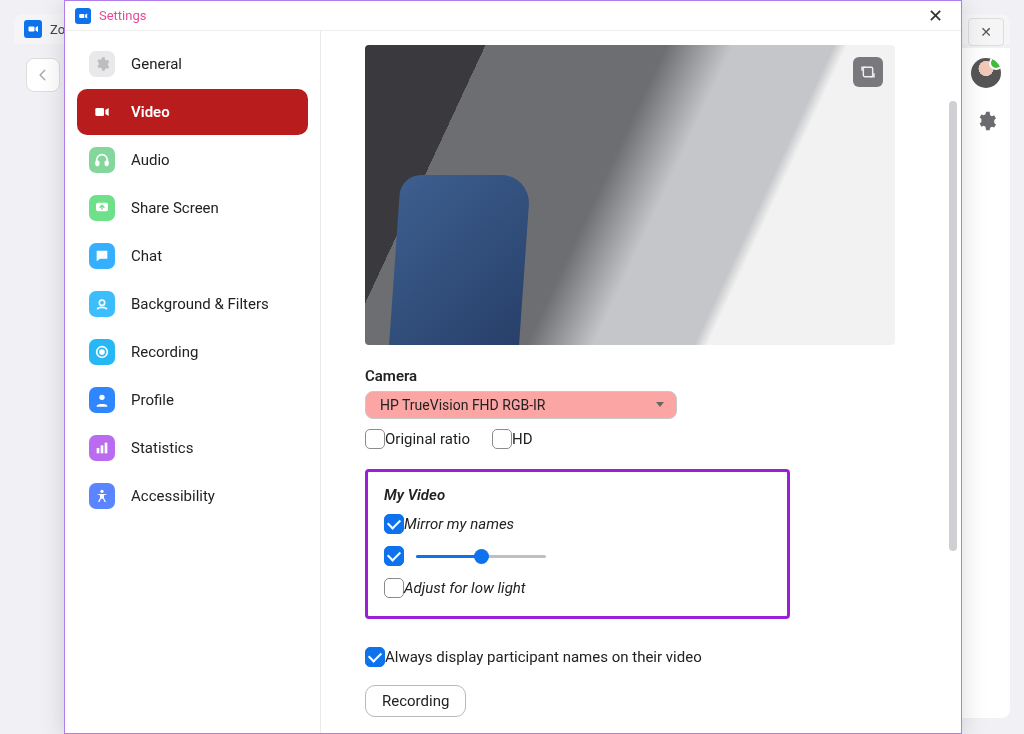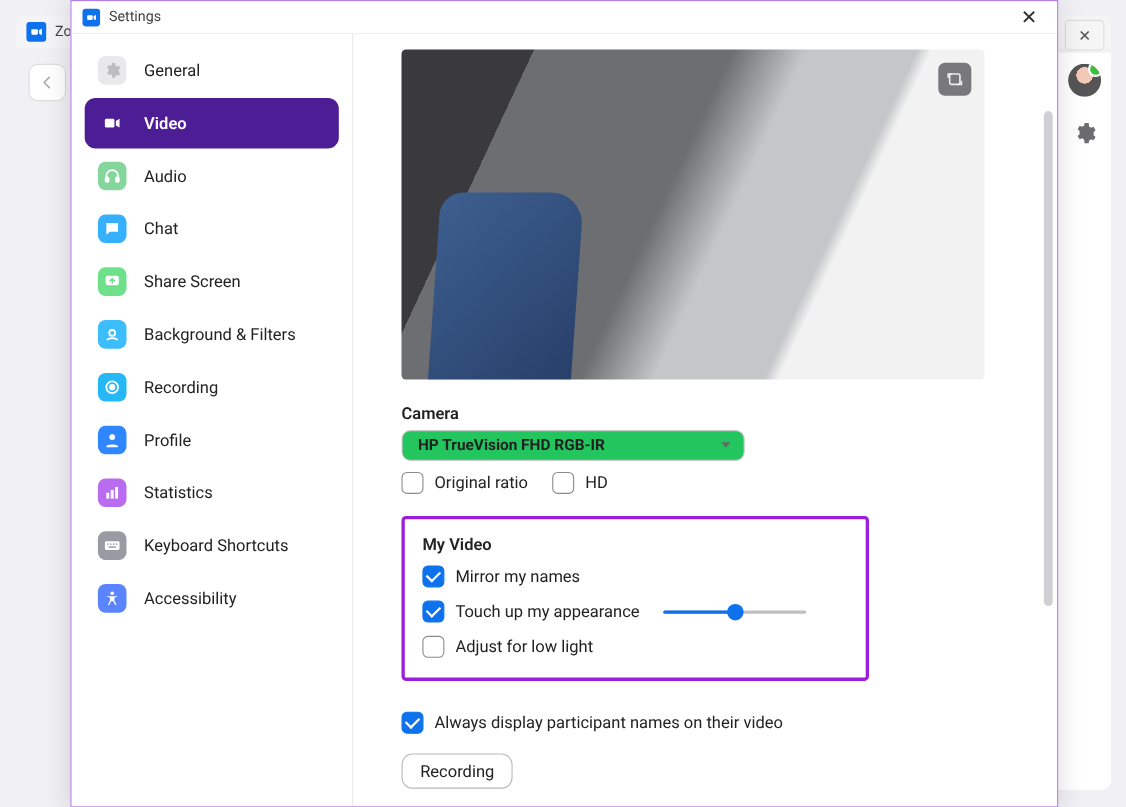--- a/index.html
+++ b/index.html
@@ -48,33 +48,33 @@
   .modal {
     position: absolute; left: 64px; top: 0; right: 62px; bottom: 0;
     background: #ffffff; border: 1px solid #b27de9;
     display: flex; flex-direction: column;
     box-shadow: 0 4px 24px rgba(0,0,0,0.15);
   }
   .modal-titlebar {
     height: 30px; display:flex; align-items:center; gap:8px; padding: 0 10px;
     border-bottom: 1px solid #eee;
   }
-  .modal-titlebar .title { font-size: 13px; color: #404040; text-align: center; }
+  .modal-titlebar .title { font-size: 13px; color: #ec4899; text-align: center; }
   .modal-close { margin-left:auto; font-size: 18px; color:#333; cursor:pointer; padding:2px 8px;}
 
   .modal-body { flex:1; display:flex; overflow:hidden; }
   .sidebar {
     width: 256px; border-right: 1px solid #eaeaea; padding: 10px 12px;
     display:flex; flex-direction:column; gap:2px;
   }
   .nav-item {
     display:flex; align-items:center; gap:16px; padding: 10px 12px;
     border-radius: 10px; font-size: 15px; color:#222; cursor:pointer;
   }
-  .nav-item.active { background: #4c1d95; color:#fff; font-weight:600; }
+  .nav-item.active { background: #b91c1c; color:#fff; font-weight:600; }
   .nav-icon { width:26px; height:26px; border-radius:7px; display:inline-flex; align-items:center; justify-content:center;}
   .nav-icon svg{width:16px;height:16px;}
 
   .icon-general{background:#e9e9eb;color:#bdbdbf;}
   .icon-video{background:#fff;color:#0e72ed;}
   .nav-item.active .icon-video{background:transparent;color:#fff;}
   .icon-audio{background:#84d69c;color:#fff;}
   .icon-share{background:#6de089;color:#fff;}
   .icon-chat{background:#34b0ff;color:#fff;}
   .icon-apps{background:#3cd4c6;color:#fff;}
@@ -89,28 +89,28 @@
   .scrollbar{position:absolute; right:4px; top:70px; width:8px; height:450px; background:#d0d0d4; border-radius:4px;}
 
   .preview {
     width: 530px; height: 300px; border-radius: 4px; background: linear-gradient(115deg,#3a3a3e 0 18%, #6d6e72 18% 45%, #c5c6c9 55% 70%, #f2f2f2 72% 100%);
     position:relative; margin-bottom: 18px; overflow:hidden;
   }
   .preview::before{content:''; position:absolute; left:30px; bottom:0; width:130px; height:170px; background:linear-gradient(135deg,#3d5f8f,#28406a); border-radius:20px 30px 0 0; transform:skewX(-4deg);}
   .rotate-btn{position:absolute; top:12px; right:12px; width:30px; height:30px; background:rgba(100,100,105,0.85); border-radius:6px; display:flex; align-items:center; justify-content:center; color:#eee;}
 
   .section-label{font-weight:600; font-size:15px; color:#222; margin-bottom:6px; margin-top:22px;}
-  .select{width:312px; border:1px solid #c9c9c9; border-radius:8px; padding:5px 30px 5px 14px; font-size:14px; color:#222; position:relative; background:#22c55e;font-weight:bold;}
+  .select{width:312px; border:1px solid #c9c9c9; border-radius:8px; padding:5px 30px 5px 14px; font-size:14px; color:#222; position:relative; background:#fca5a5;}
   .select::after{content:''; position:absolute; right:12px; top:10px; border-left:4px solid transparent; border-right:4px solid transparent; border-top:5px solid #666;}
   .row{display:flex; align-items:center; gap:22px; margin-top:10px;}
-  .check{display:flex; align-items:center; gap:10px; font-size:15px; color:#222;}
+  .check{display:flex; align-items:center; font-size:15px; color:#222;}
   .checkbox{width:20px; height:20px; border:1.8px solid #8b8b8f; border-radius:5px; display:inline-flex; align-items:center; justify-content:center; flex-shrink:0;}
   .checkbox.checked{background:#0e72ed; border-color:#0e72ed;}
   .checkbox.checked::after{content:''; width:6px; height:10px; border-right:2.5px solid #fff; border-bottom:2.5px solid #fff; transform:rotate(45deg) translate(-1px,-1px);}
-  .highlight-box{border:3px solid #9b1fd9; border-radius:4px; padding:14px 16px 18px; width:425px; margin-top:20px;}
+  .highlight-box{border:3px solid #9b1fd9; border-radius:4px; padding:14px 16px 18px; width:425px; margin-top:20px;font-style:italic;}
   .highlight-box .section-label{margin-top:0;}
   .highlight-box .check{margin-top:10px;}
   .slider{display:inline-flex; align-items:center; margin-left:12px;}
   .slider-track{width:130px; height:3px; background:#c0c0c4; border-radius:2px; position:relative;}
   .slider-fill{position:absolute; left:0; top:0; height:3px; background:#0e72ed; width:50%; border-radius:2px;}
   .slider-thumb{position:absolute; top:-6px; width:15px; height:15px; background:#0e72ed; border-radius:50%;}
   .adv-btn{display:inline-block; border:1px solid #b9b9b9; border-radius:10px; padding:6px 16px; font-size:15px; color:#222; background:#fff; margin-top:18px;}
 </style>
 </head>
 <body>
@@ -175,35 +175,35 @@
         <span class="nav-icon icon-audio">
             <svg viewBox="0 0 24 24" fill="none" stroke="currentColor" stroke-width="2.5">
               <path d="M4 14v-2a8 8 0 0116 0v2"></path>
               <rect x="3" y="14" width="4" height="6" rx="1.5" fill="currentColor"></rect>
               <rect x="17" y="14" width="4" height="6" rx="1.5" fill="currentColor"></rect>
             </svg>
           </span>
         <span>Audio</span>
       </div>
       <div class="nav-item">
-        <span class="nav-icon icon-chat">
-            <svg viewBox="0 0 24 24" fill="currentColor">
-              <path d="M4 4h16v12H9l-5 4V4z"></path>
-            </svg>
-          </span>
-        <span>Chat</span>
-      </div>
-      <div class="nav-item">
         <span class="nav-icon icon-share">
             <svg viewBox="0 0 24 24" fill="currentColor">
               <rect x="3" y="4" width="18" height="13" rx="3" fill="currentColor"></rect>
               <path d="M12 14V8m0 0l-3 3m3-3l3 3" fill="none" stroke="#6de089" stroke-width="2" stroke-linecap="round" stroke-linejoin="round"></path>
             </svg>
           </span>
         <span>Share Screen</span>
+      </div>
+      <div class="nav-item">
+        <span class="nav-icon icon-chat">
+            <svg viewBox="0 0 24 24" fill="currentColor">
+              <path d="M4 4h16v12H9l-5 4V4z"></path>
+            </svg>
+          </span>
+        <span>Chat</span>
       </div>
       <div class="nav-item">
         <span class="nav-icon icon-bg">
             <svg viewBox="0 0 24 24" fill="none" stroke="currentColor" stroke-width="2.5">
               <circle cx="12" cy="10" r="4"></circle>
               <path d="M5 20c1-4 13-4 14 0"></path>
             </svg>
           </span>
         <span>Background &amp; Filters</span>
       </div>
@@ -227,33 +227,20 @@
       </div>
       <div class="nav-item">
         <span class="nav-icon icon-stats">
             <svg viewBox="0 0 24 24" fill="currentColor">
               <rect x="4" y="12" width="4" height="8"></rect>
               <rect x="10" y="8" width="4" height="12"></rect>
               <rect x="16" y="4" width="4" height="16"></rect>
             </svg>
           </span>
         <span>Statistics</span>
-      </div>
-      <div class="nav-item">
-        <span class="nav-icon icon-kbd">
-            <svg viewBox="0 0 24 24" fill="currentColor">
-              <rect x="2" y="6" width="20" height="12" rx="2"></rect>
-              <rect x="5" y="9" width="2" height="2" fill="#9a9aa5"></rect>
-              <rect x="9" y="9" width="2" height="2" fill="#9a9aa5"></rect>
-              <rect x="13" y="9" width="2" height="2" fill="#9a9aa5"></rect>
-              <rect x="17" y="9" width="2" height="2" fill="#9a9aa5"></rect>
-              <rect x="7" y="13" width="10" height="2" fill="#9a9aa5"></rect>
-            </svg>
-          </span>
-        <span>Keyboard Shortcuts</span>
       </div>
       <div class="nav-item">
         <span class="nav-icon icon-acc">
             <svg viewBox="0 0 24 24" fill="currentColor">
               <circle cx="12" cy="5" r="2.5"></circle>
               <path d="M4 9h16l-5 2v4l3 6h-2l-2.5-5h-3L8 21H6l3-6v-4L4 9z"></path>
             </svg>
           </span>
         <span>Accessibility</span>
       </div>
@@ -287,21 +274,20 @@
       </div>
 
       <div class="highlight-box">
         <div class="section-label">My Video</div>
         <label class="check">
           <span class="checkbox checked"></span>
           <span>Mirror my names</span>
         </label>
         <label class="check" style="margin-top:12px;">
           <span class="checkbox checked"></span>
-          <span>Touch up my appearance</span>
           <span class="slider">
             <span class="slider-track">
               <span class="slider-fill" style="width:50%"></span>
               <span class="slider-thumb" style="left:calc(50% - 7px)"></span>
             </span>
           </span>
         </label>
         <label class="check" style="margin-top:12px;">
           <span class="checkbox"></span>
           <span>Adjust for low light</span>

